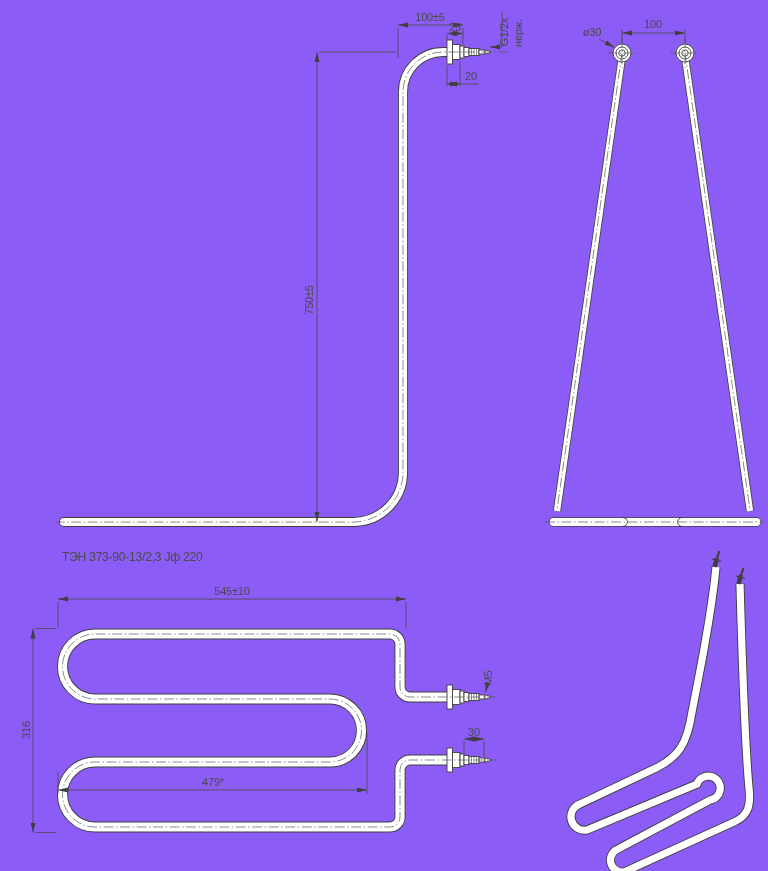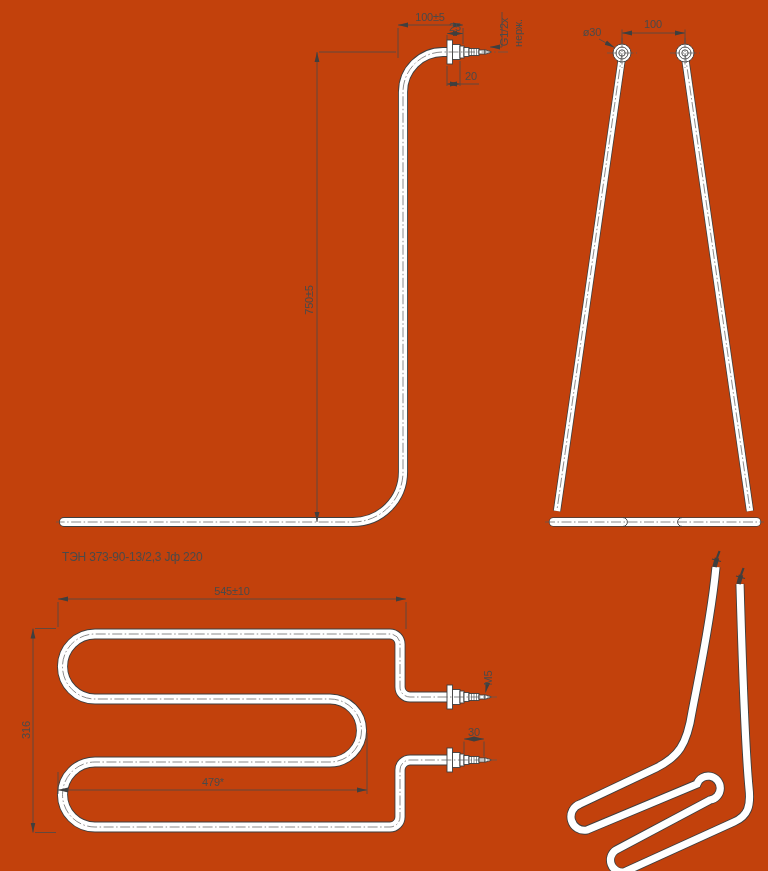--- a/index.html
+++ b/index.html
@@ -1,16 +1,16 @@
 <!DOCTYPE html>
 <html><head>
 <meta charset="utf-8">
 <style>
   html,body{margin:0;padding:0;background:#ffffff;}
-  .canvas{position:relative;width:768px;height:871px;background:#c2410c;overflow:hidden;}
+  .canvas{position:relative;width:768px;height:871px;background:#8b5cf6;overflow:hidden;}
   svg{display:block;}
   text{
     font-family:"Liberation Sans", sans-serif;
     font-size:11px;
     fill:#4a4a4a;
     letter-spacing:-0.2px;
   }
   .title-text{font-size:12px;}
   .to{fill:none;stroke:#3f3f3f;stroke-width:10;stroke-linecap:round;}
   .ti{fill:none;stroke:#ffffff;stroke-width:8.2;stroke-linecap:round;}

